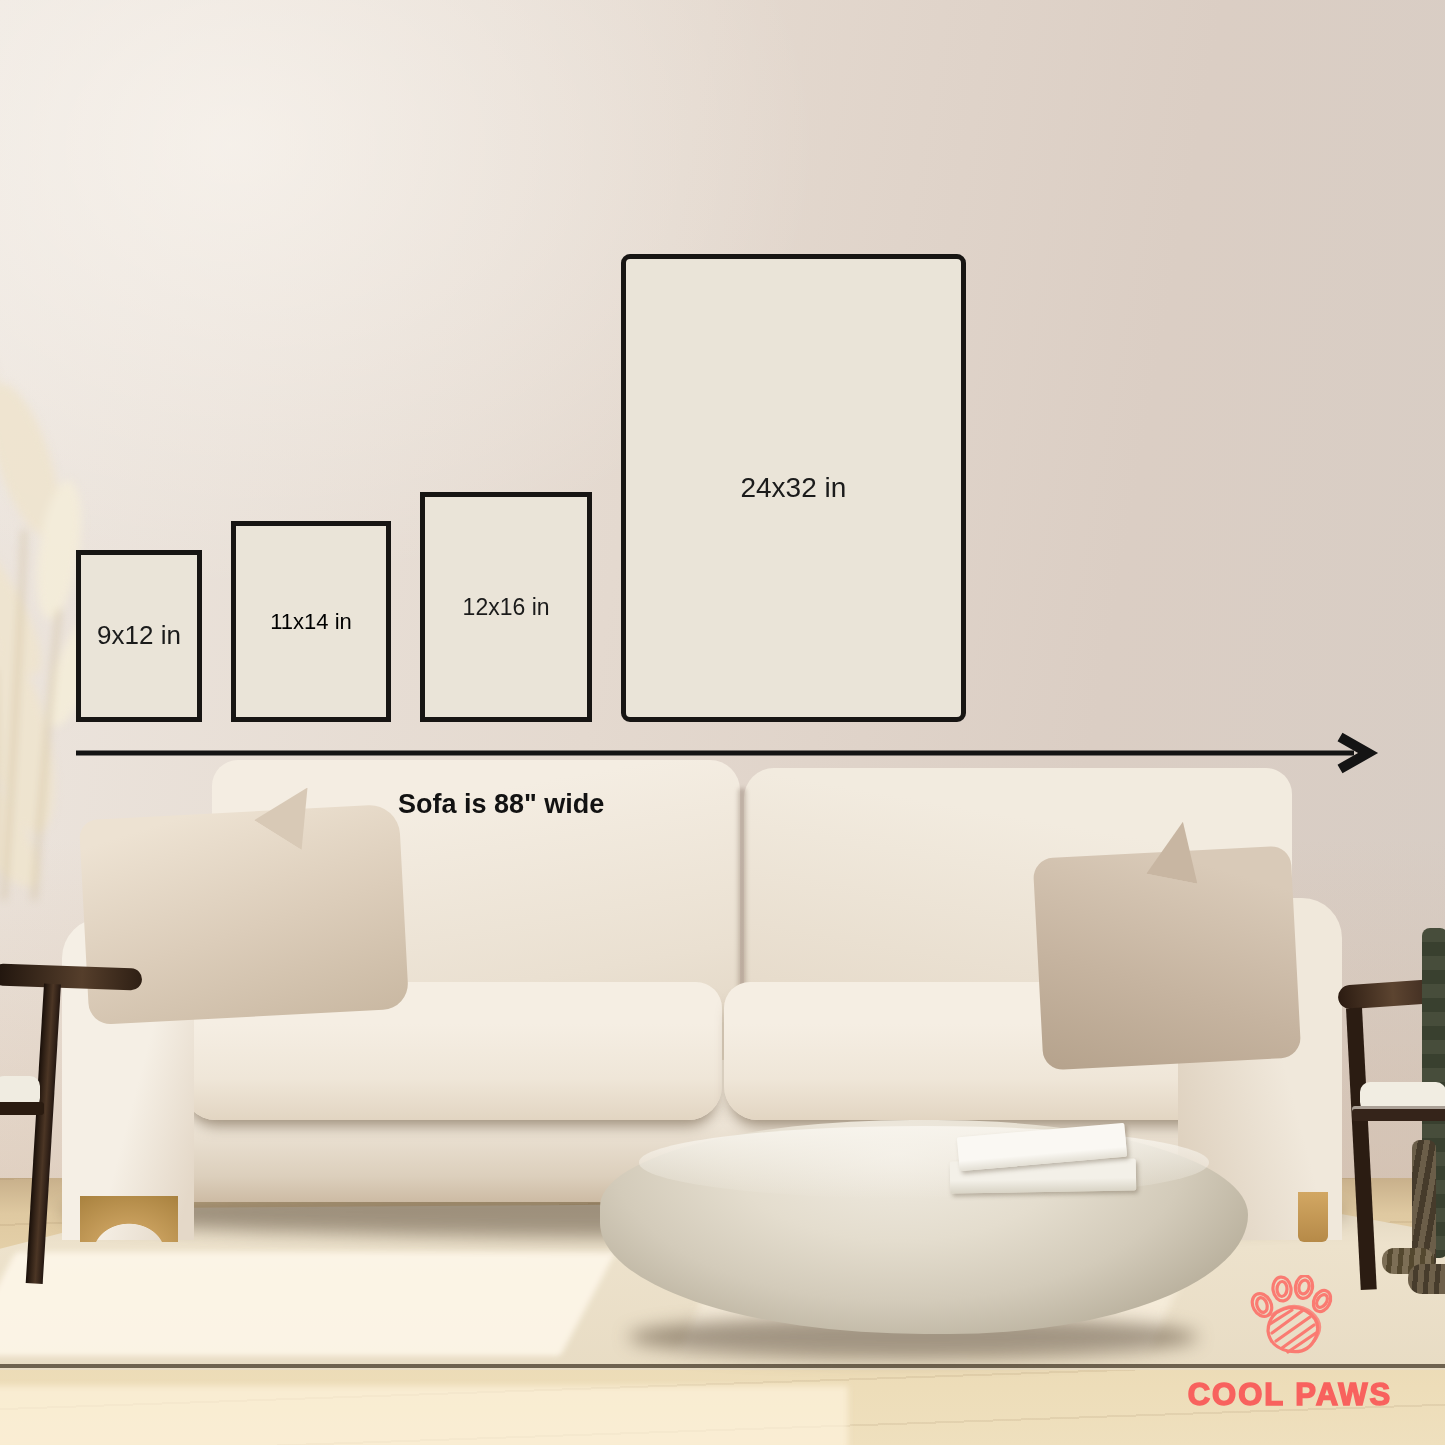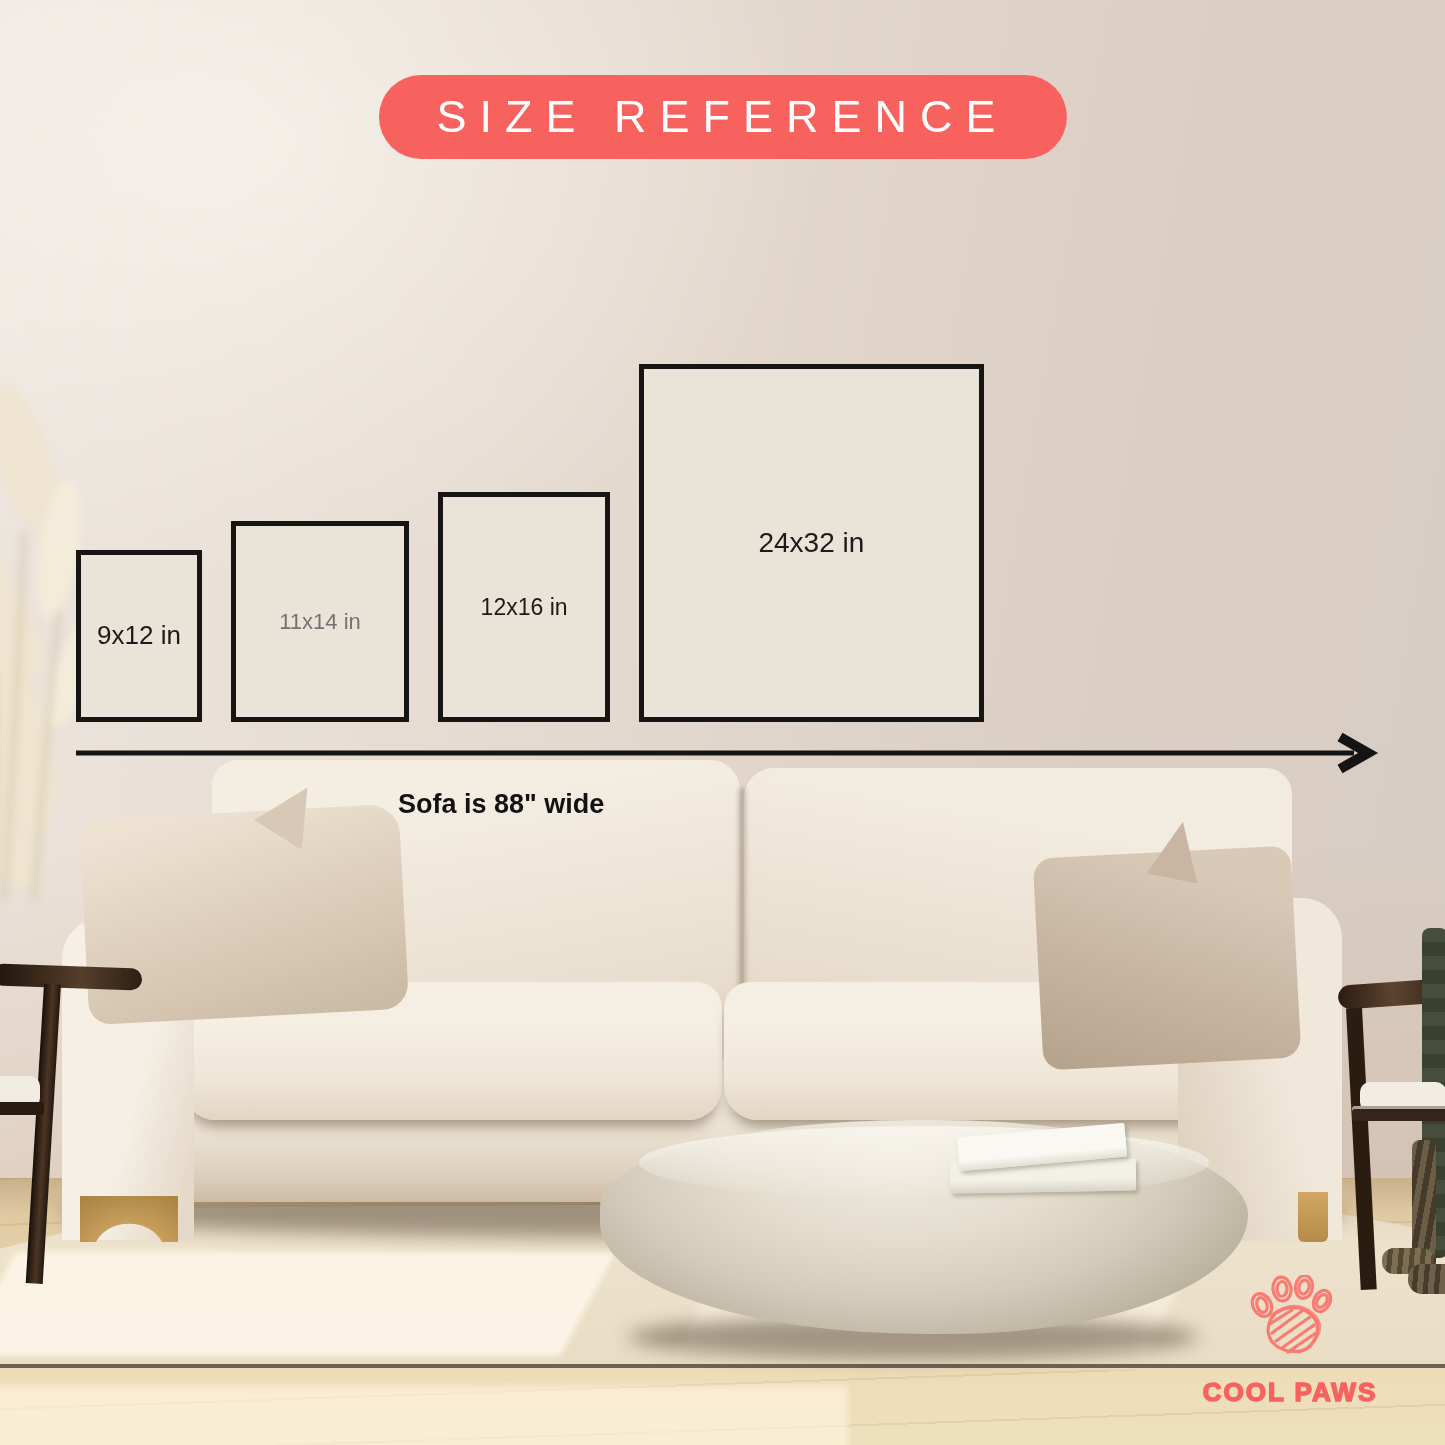--- a/index.html
+++ b/index.html
@@ -111,21 +111,21 @@
   .size-boxes{left:76px;top:0;height:722px;display:flex;align-items:flex-end;gap:29px;z-index:50;}
   .size-box{
     box-sizing:border-box;border:5px solid var(--box-border,#171513);
     background:var(--box-fill,#EAE4D8);display:flex;align-items:center;justify-content:center;
     color:#1B1B1B;
   }
   .arrow-wrap{left:60px;top:728px;width:1330px;height:52px;z-index:50;}
   .sofa-note{left:398px;top:789px;font-size:27px;font-weight:bold;color:#121212;z-index:50;white-space:nowrap;}
   .brand{left:1140px;top:1275px;width:300px;height:160px;z-index:50;text-align:center;}
   .brand-paw{position:absolute;left:102px;top:0;width:96px;height:92px;}
-  .brand-name{position:absolute;left:0;top:102px;width:300px;font-size:26px;font-weight:bold;
+  .brand-name{position:absolute;left:0;top:102px;width:300px;font-size:31px;font-weight:bold;
     letter-spacing:2px;color:var(--coral,#F9655F);-webkit-text-stroke:1.5px var(--coral,#F9655F);white-space:nowrap;}
 </style>
 </head>
 <body>
 
 <div class="stage">
 
   <div class="abs wall"></div>
 
   <svg class="abs" style="left:-36px;top:340px;width:240px;height:580px;filter:blur(4px);" viewBox="0 0 240 580">
@@ -186,35 +186,32 @@
   <div class="abs cat-paw1"></div>
   <div class="abs cat-paw2"></div>
 
   <div class="abs table-shadow"></div>
   <div class="abs table">
     <div class="abs table-sheen"></div>
   </div>
   <div class="abs book book2"></div>
   <div class="abs book book1"></div>
 
-  <div class="abs badge">
-    <span>SIZE REFERENCE</span>
-  </div>
 
   <div class="abs size-boxes">
       <div class="size-box" style="width: 126px; height: 172.2px; font-size: 26px; color: rgb(27, 27, 27); margin-top: 28px;">
         <span>9x12 in</span>
       </div>
-      <div class="size-box" style="width: 178px; height: 200.9px; font-size: 22px; color: #737373;">
+      <div class="size-box" style="width: 160px; height: 200.9px; font-size: 22px; color: #000000;">
         <span>11x14 in</span>
       </div>
       <div class="size-box" style="width: 172.2px; height: 229.6px; font-size: 23px; color: rgb(27, 27, 27);">
         <span>12x16 in</span>
       </div>
-      <div class="size-box" style="width: 344.4px; height: 358px; font-size: 28px; color: rgb(27, 27, 27);">
+      <div class="size-box" style="width: 344.4px; height: 468px; font-size: 28px; color: rgb(27, 27, 27); border-radius: 9px;">
         <span>24x32 in</span>
       </div>
     </div>
 
   <svg class="abs arrow-wrap" viewBox="0 0 1330 52">
     <path d="M16 25 H1294" stroke="#141414" stroke-width="5" fill="none"></path>
     <path d="M1280 9 L1308 25 L1280 41" stroke="#141414" stroke-width="10" fill="none"></path>
   </svg>
 
   <div class="abs sofa-note">Sofa is 88" wide</div>

